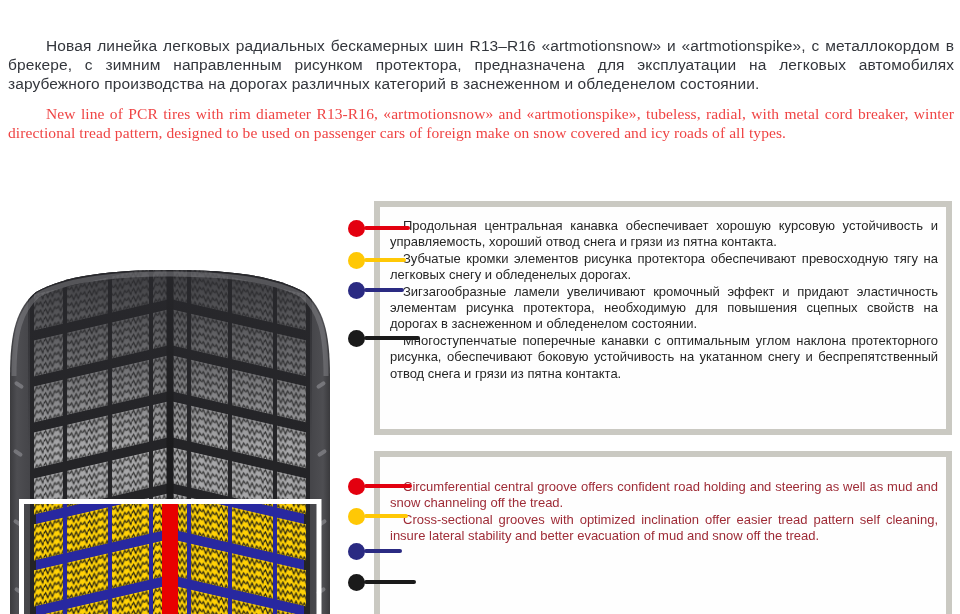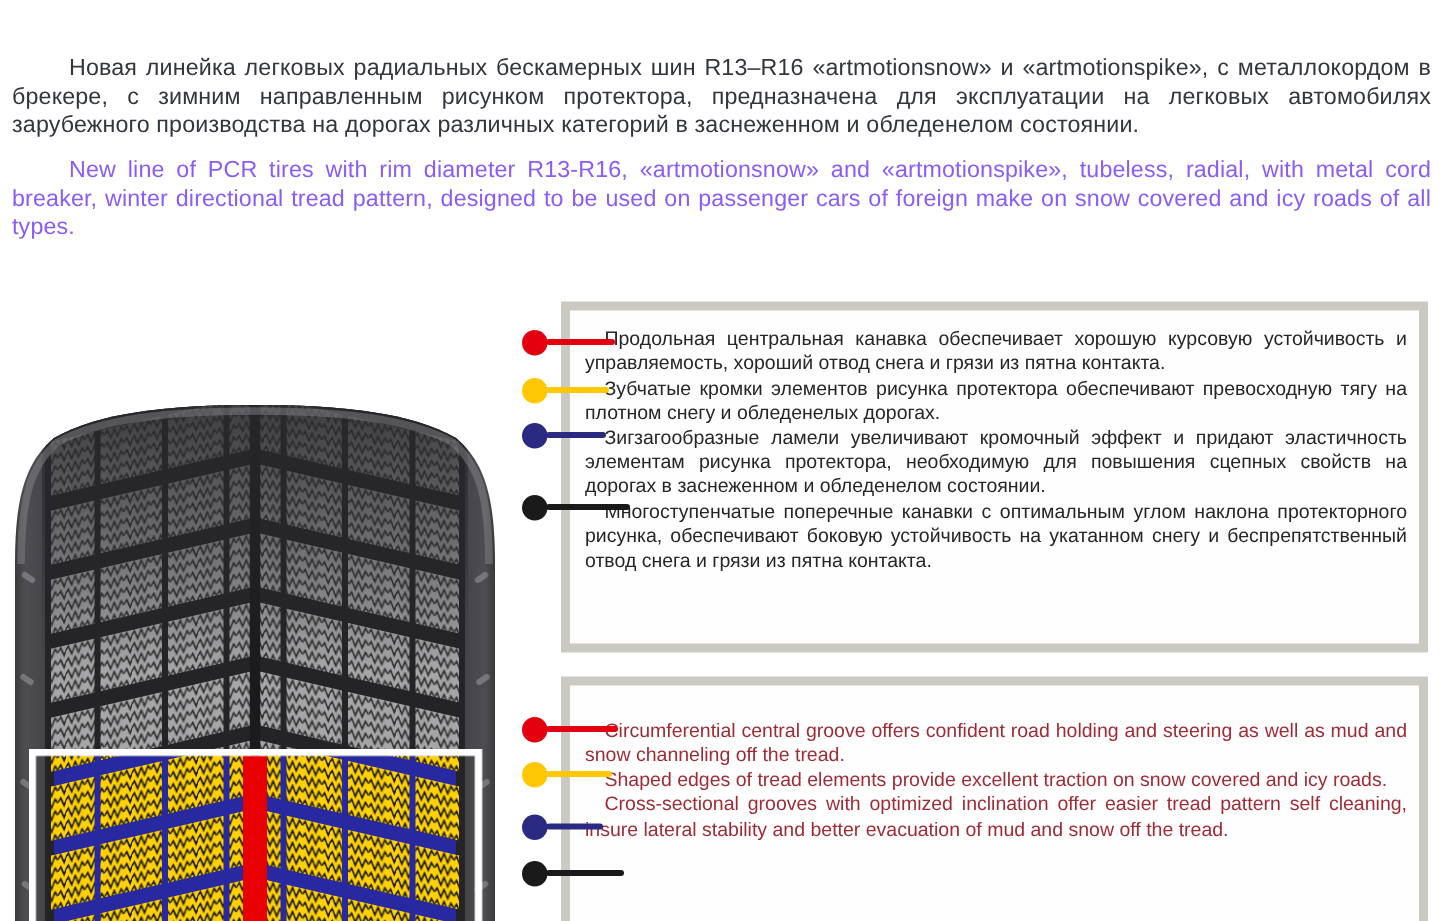--- a/index.html
+++ b/index.html
@@ -3,21 +3,21 @@
 <meta charset="utf-8">
 <style>
   html,body{margin:0;padding:0;background:#fff;}
   .page{position:relative;width:960px;height:611px;background:#ffffff;overflow:hidden;
         font-family:"Liberation Sans", sans-serif;margin-top:31px;}
 
   
   .intro{position:absolute;left:8px;width:946px;margin:0;text-align:justify;
          font-size:15.5px;line-height:19px;letter-spacing:0.1px;text-indent:38px;}
   .intro-ru{top:5px;color:#33363c;}
-  .intro-en{top:73px;color:#8b5cf6;}
+  .intro-en{top:73px;color:#ef4444;font-family:Liberation Serif, serif;}
 
   
   .fbox{position:absolute;left:374px;width:578px;box-sizing:border-box;
         border:6px solid #cac9c2;background:#fefefe;}
   .fbox-ru{top:170px;height:234px;padding:11px 8px 0 10px;}
   .fbox-en{top:420px;height:182px;padding:22px 8px 0 10px;}
   .fbox p{margin:0;font-size:13px;line-height:16.4px;text-align:justify;text-indent:13px;}
   .fbox-ru p{color:#262626;}
   .fbox-en p{color:#9e2b36;}
 
@@ -132,28 +132,27 @@
           <rect x="277" y="150" width="29" height="480" fill="url(#colY)"></rect>
         </g>
         <rect x="162" y="462" width="16" height="144" fill="#e80000"></rect>
       </g>
       <rect x="21.5" y="470.5" width="297.5" height="127" fill="none" stroke="#ffffff" stroke-width="5"></rect>
     </svg>
   </div>
 
   <div class="fbox fbox-ru">
     <p>Продольная центральная канавка обеспечивает хорошую курсовую устойчивость и управляемость, хороший отвод снега и грязи из пятна контакта.</p>
-    <p>Зубчатые кромки элементов рисунка протектора обеспечивают превосходную тягу на плотном снегу и обледенелых дорогах.</p>
+    <p>Зубчатые кромки элементов рисунка протектора обеспечивают превосходную тягу на легковых снегу и обледенелых дорогах.</p>
     <p>Зигзагообразные ламели увеличивают кромочный эффект и придают эластичность элементам рисунка протектора, необходимую для повышения сцепных свойств на дорогах в заснеженном и обледенелом состоянии.</p>
     <p>Многоступенчатые поперечные канавки с оптимальным углом наклона протекторного рисунка, обеспечивают боковую устойчивость на укатанном снегу и беспрепятственный отвод снега и грязи из пятна контакта.</p>
   </div>
 
   <div class="fbox fbox-en">
     <p>Circumferential central groove offers confident road holding and steering as well as mud and snow channeling off the tread.</p>
-    <p>Shaped edges of tread elements provide excellent traction on snow covered and icy roads.</p>
     <p>Cross-sectional grooves with optimized inclination offer easier tread pattern self cleaning, insure lateral stability and better evacuation of mud and snow off the tread.</p>
   </div>
 
   <div class="leader ld-ru-0">
     <span class="dot" style="background-color: rgb(227, 0, 15);"></span>
     <span class="line lw-46" style="background-color: rgb(227, 0, 15);"></span>
   </div>
   <div class="leader ld-ru-1">
     <span class="dot" style="background-color: rgb(255, 200, 5);"></span>
     <span class="line lw-42" style="background-color: rgb(255, 200, 5);"></span>

